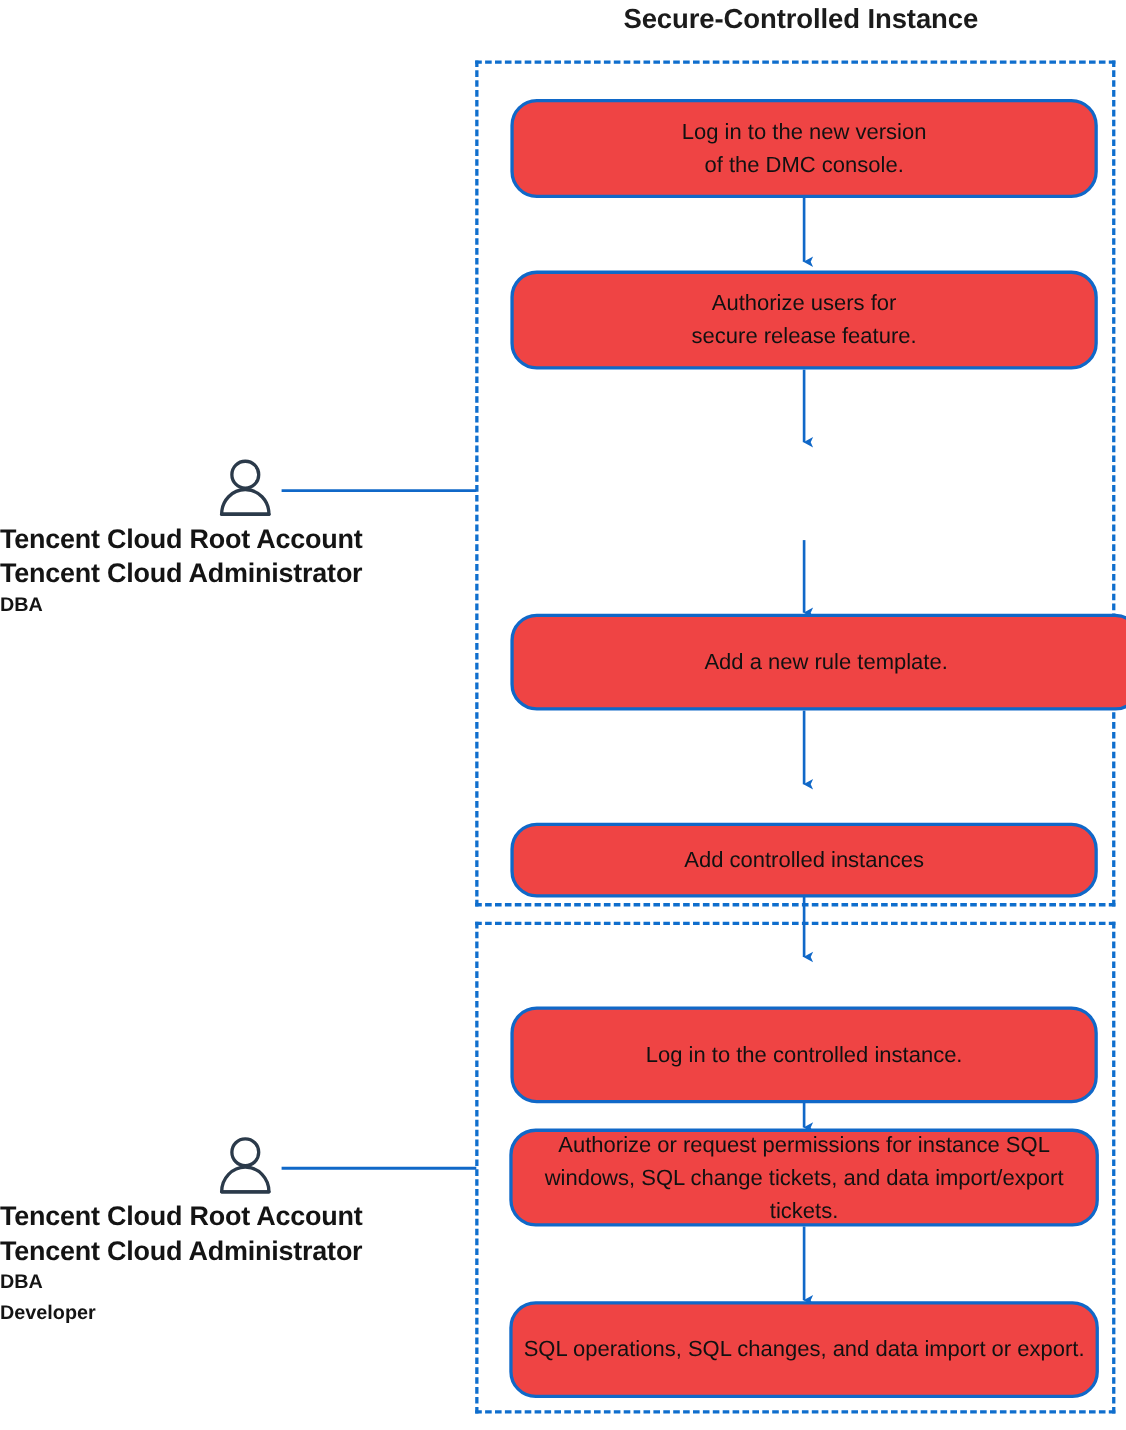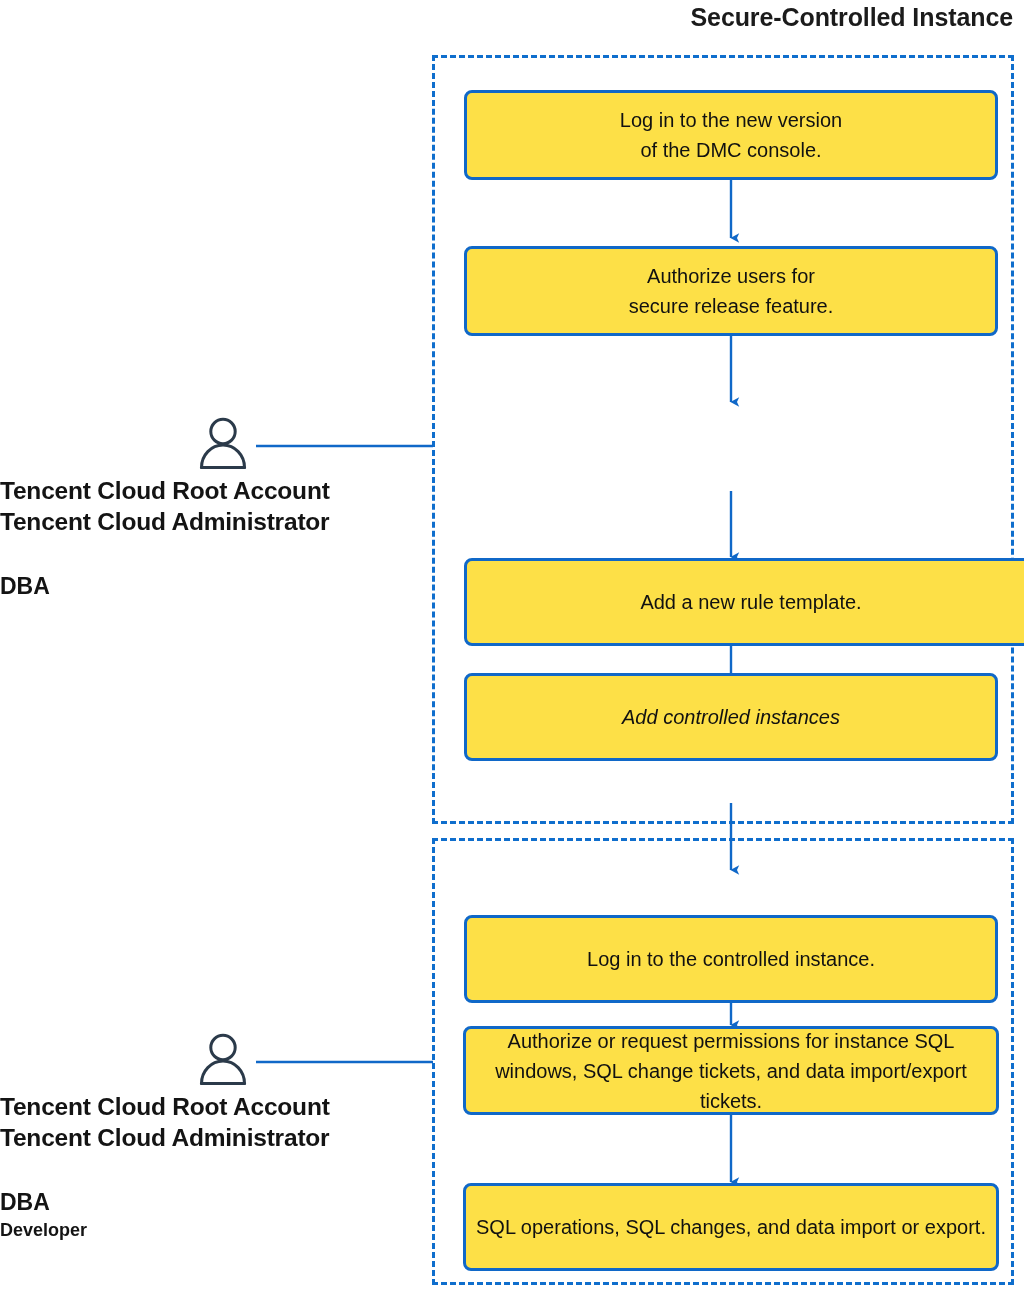--- a/index.html
+++ b/index.html
@@ -20,21 +20,21 @@
     left: 0; top: 0;
     width: 1024px;
     height: 1300px;
   }
 
   .page-title {
     position: absolute;
     left: 443px;
     top: 2px;
     width: 570px;
-    text-align: right;
+    text-align: center;
     font-size: 25px;
     font-weight: bold;
     color: #1b1b1b;
     letter-spacing: -0.1px;
     line-height: 30px;
   }
 
   
   .group {
     position: absolute;
@@ -43,22 +43,22 @@
     background: transparent;
   }
   #group-top    { left: 432px; top: 55px;  width: 582px; height: 769px; }
   #group-bottom { left: 432px; top: 838px; width: 582px; height: 447px; }
 
   
   .node {
     position: absolute;
     box-sizing: border-box;
     border: 3px solid #1068c8;
-    border-radius: 8px;
-    background: #fde047;
+    border-radius: 24px;
+    background: #ef4444;
     display: flex;
     align-items: center;
     justify-content: flex-start;
     text-align: center;
     color: #111111;
     font-size: 20px;
     line-height: 30px;
     padding: 0 8px;
   }
   .node .txt { display: block; width: 100%; }
@@ -77,23 +77,22 @@
   .actor-label .l1,
   .actor-label .l2 {
     display: block;
     font-size: 24.5px;
     line-height: 31px;
     letter-spacing: -0.2px;
     white-space: nowrap;
   }
   .actor-label .l3 {
     display: block;
-    font-size: 23px;
+    font-size: 18px;
     line-height: 24px;
-    margin-top: 37px;
   }
   .actor-label .l4 {
     display: block;
     font-size: 18px;
     line-height: 32px;
   }
 
   svg.overlay {
     position: absolute;
     left: 0; top: 0;
@@ -149,21 +148,21 @@
       <span>Authorize users for</span><br>
       <span>secure release feature.</span>
     </span>
   </div>
 
 
   <div class="node" style="left:464px; top:558px; width:574px; height:88px;">
     <span class="txt">Add a new rule template.</span>
   </div>
 
-  <div class="node" style="left:464px; top:673px; width:534px; height:88px;font-style:italic;">
+  <div class="node" style="left:464px; top:748px; width:534px; height:68px;">
     <span class="txt">Add controlled instances</span>
   </div>
 
   <div class="node" style="left:464px; top:871px; width:534px; height:88px;margin-top:44px;">
     <span class="txt">Log in to the controlled instance.</span>
   </div>
 
   <div class="node" style="left:463px; top:1026px; width:536px; height:89px; padding:0 16px;">
     <span class="txt">Authorize or request permissions for instance SQL windows, SQL change tickets, and data import/export tickets.</span>
   </div>

